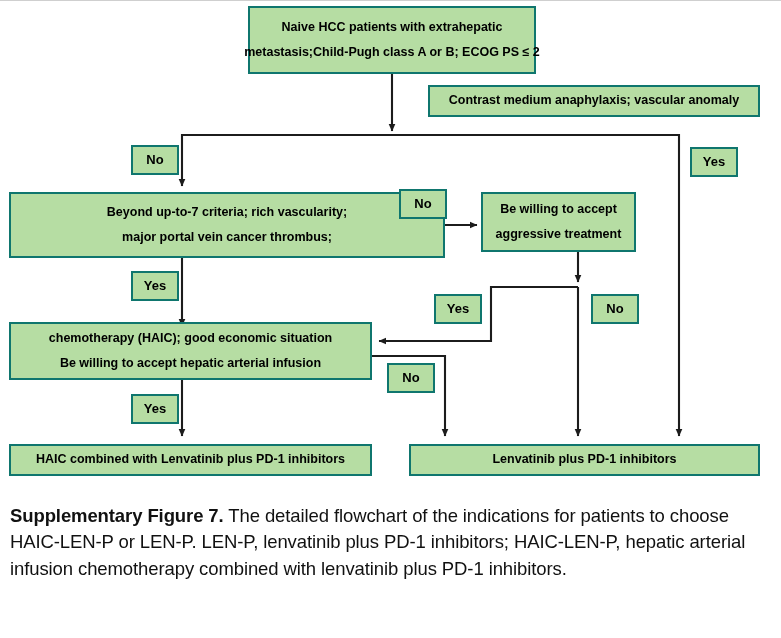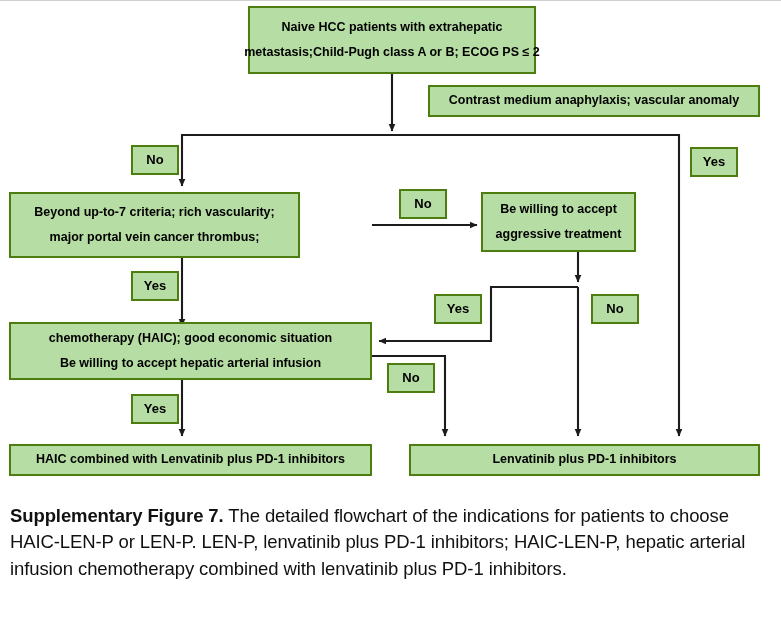--- a/index.html
+++ b/index.html
@@ -25,21 +25,21 @@
   #flow svg.edges {
     position: absolute;
     left: 0; top: 0;
     width: 781px;
     height: 495px;
     pointer-events: none;
   }
   .node {
     position: absolute;
     background: #b6dda3;
-    border: 2px solid #4d7c0f;
+    border: 2px solid #0f766e;
     display: flex;
     flex-direction: column;
     align-items: center;
     justify-content: center;
     text-align: center;
     color: #000000;
     font-weight: bold;
     line-height: 1.05;
   }
   .node .ln {
@@ -117,21 +117,21 @@
     </div>
 
     <div class="node label" style="left:690px; top:147px; width:48px; height:30px;">
       <span class="ln">Yes</span>
     </div>
 
     <div class="node label" style="left:131px; top:145px; width:48px; height:30px;">
       <span class="ln">No</span>
     </div>
 
-    <div class="node big" style="left:9px; top:192px; width:291px; height:66px;">
+    <div class="node big" style="left:9px; top:192px; width:436px; height:66px;">
       <span class="ln">Beyond up-to-7 criteria; rich vascularity;</span>
       <span class="ln">major portal vein cancer thrombus;</span>
     </div>
 
     <div class="node label" style="left:399px; top:189px; width:48px; height:30px;">
       <span class="ln">No</span>
     </div>
 
     <div class="node big" style="left:481px; top:192px; width:155px; height:60px;">
       <span class="ln">Be willing to accept</span>

